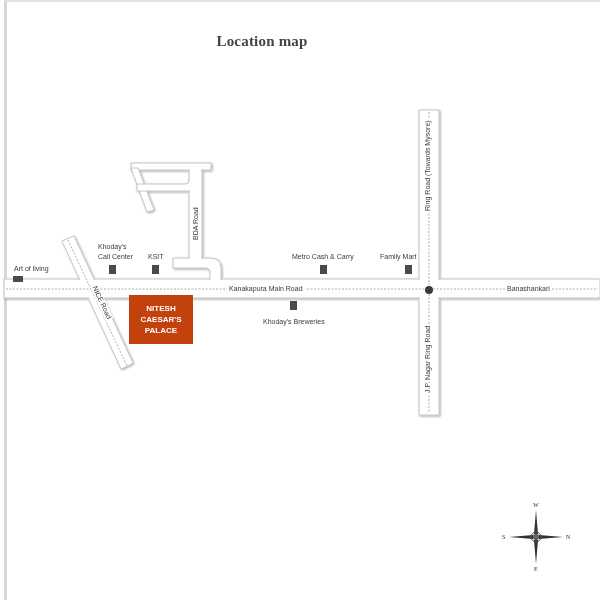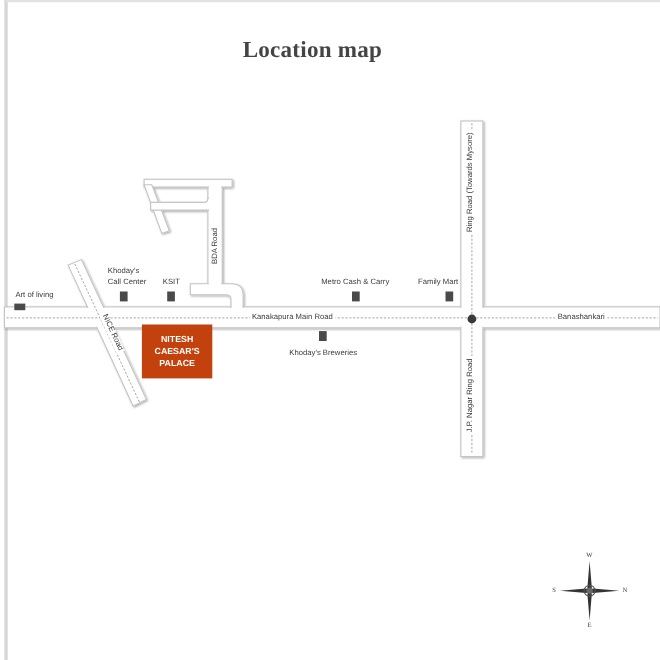--- a/index.html
+++ b/index.html
@@ -1,18 +1,18 @@
 <!DOCTYPE html>
 <html><head>
   <meta charset="utf-8">
   <style>
     html, body { margin:0; padding:0; background:#ffffff; }
     body { width:600px; height:600px; position:relative; overflow:hidden; font-family:"Liberation Sans", sans-serif; }
     .frame { position:absolute; left:4px; top:0; width:596px; height:600px; border-left:3px solid #d6d6d6; border-top:2px solid #e2e2e2; box-sizing:border-box; background:#fff; }
-    .title { position:absolute; left:0; width:524px; top:33px; text-align:center; font-family:"Liberation Serif", serif; font-weight:bold; font-size:21px; color:#444; letter-spacing:0.2px;margin-left:22px; }
+    .title { position:absolute; left:0; width:524px; top:33px; text-align:center; font-family:"Liberation Serif", serif; font-weight:bold; font-size:15px; color:#444; letter-spacing:0.2px; }
     svg.map { position:absolute; left:0; top:0; width:600px; height:600px; }
     .lbl { position:absolute; font-size:7px; color:#3a3a3a; white-space:nowrap; line-height:8px; }
     .vlbl { position:absolute; font-size:7px; color:#3a3a3a; white-space:nowrap; transform-origin:0 0; line-height:8px; background:#fff; padding:0 2px; }
     .poi { position:absolute; width:7px; height:9px; background:#4a4a4a; }
     .project { position:absolute; left:129px; top:295px; width:64px; height:49px; background:#c2410c; color:#fff; font-weight:bold; font-size:8px; line-height:11px; text-align:center; display:flex; justify-content:center; flex-direction:column; }
     .compass-l { position:absolute; font-size:6px; color:#333; font-family:"Liberation Serif", serif; }
   </style>
 </head>
 <body>
 

